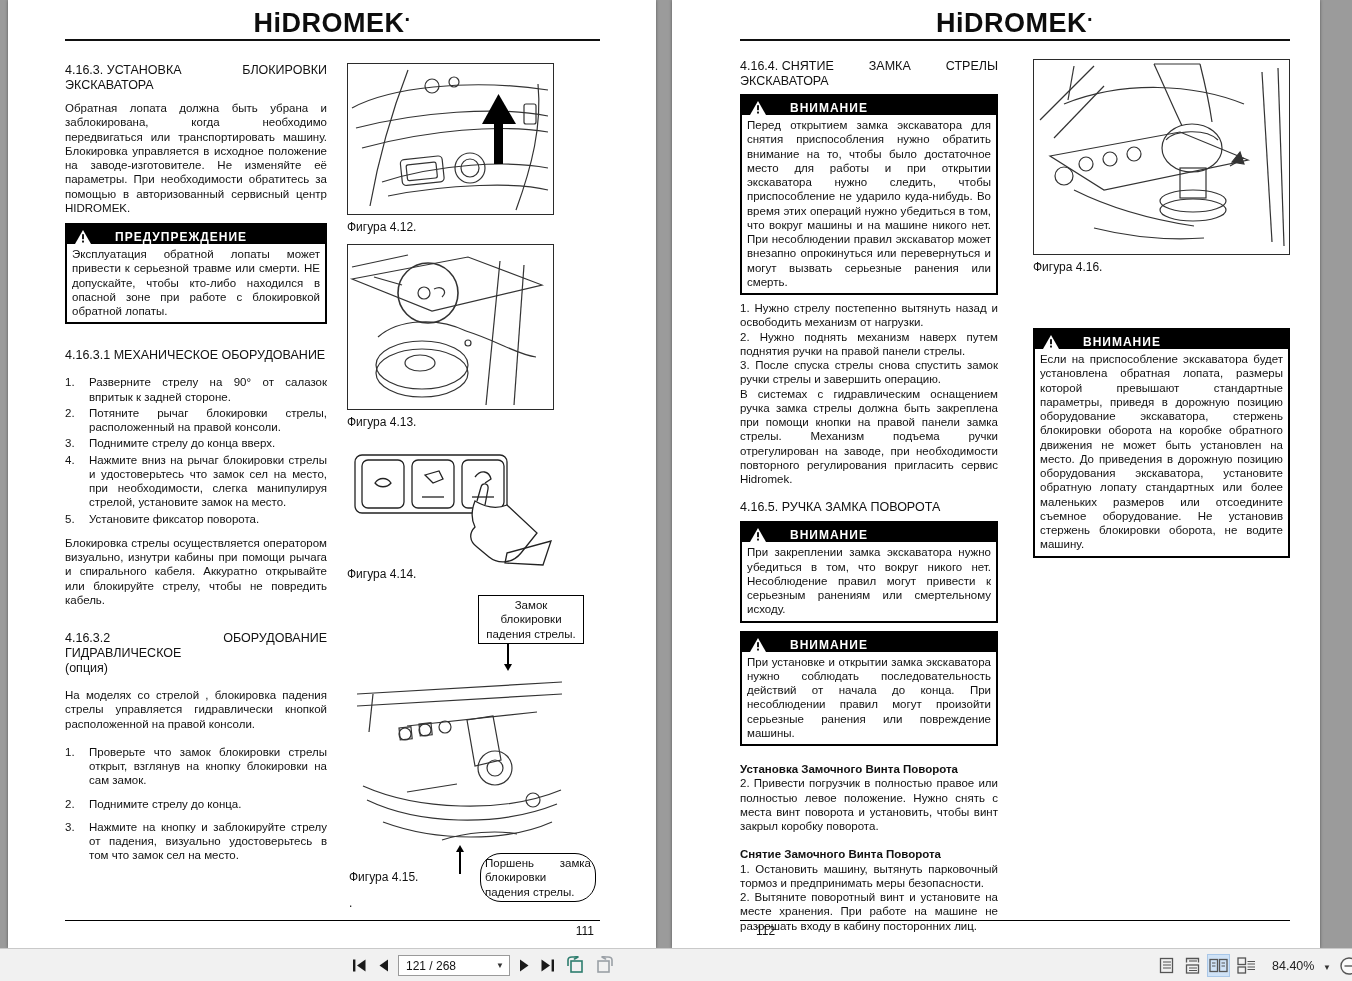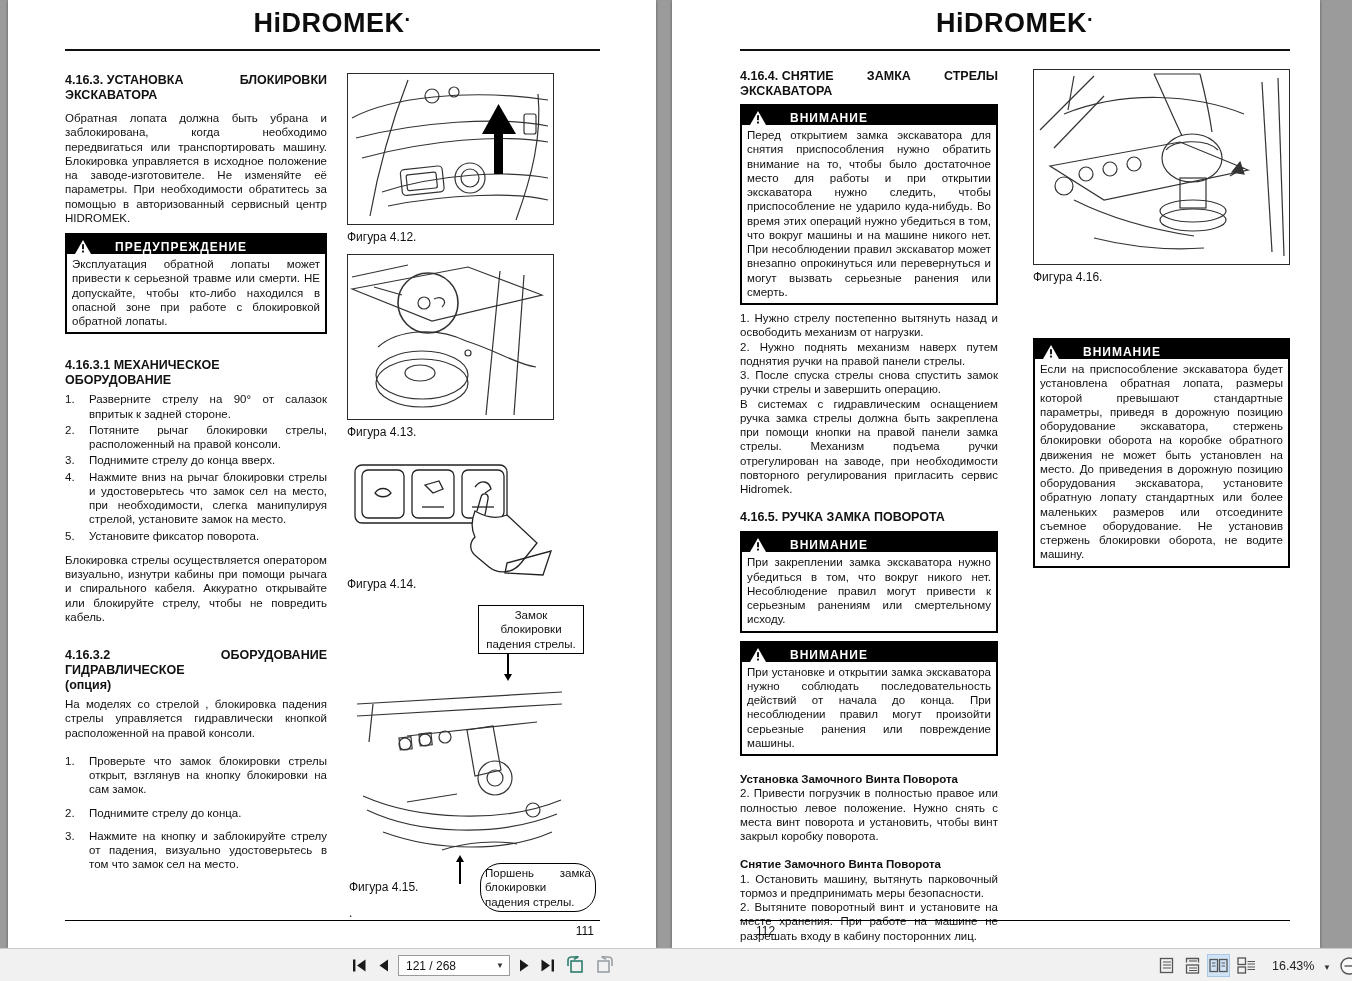--- a/index.html
+++ b/index.html
@@ -14,35 +14,35 @@
   .page {
     position:absolute; top:0; height:948px; width:648px; background:#fff;
     box-shadow:0 0 3px rgba(0,0,0,.45); overflow:hidden;
   }
   .page-left  { left:8px; }
   .page-right { left:672px; }
   .page-inner { position:absolute; top:8px; }
   .pl-inner { left:57px; width:535px; }
   .pr-inner { left:68px; width:550px; }
 
-  .logo-row { text-align:center; border-bottom:2.5px solid #111; padding-bottom:10px; }
+  .logo-row { text-align:center; border-bottom:2.5px solid #111; padding-bottom:0; }
   .logo { font-size:27px; font-weight:800; letter-spacing:.5px; color:#0d0d0d; display:inline-block; }
   .logo .dot { font-size:20px; vertical-align:6px; }
 
   .cols { display:flex; margin-top:22px; }
   .tcol-l { width:262px; flex:none; }
   .fcol-l { width:253px; flex:none; margin-left:20px; }
   .tcol-r { width:258px; flex:none; }
   .fcol-r { width:257px; flex:none; margin-left:35px; }
 
-  .h1 { font-size:12.5px; font-weight:bold; line-height:1.2; }
+  .h1 { font-size:12.5px; font-weight:normal; line-height:1.2; }
   .h1row { display:flex; justify-content:space-between; }
   .just { text-align:justify; }
   p.body, .body { font-size:11.5px; line-height:1.24; }
-  .mt4{margin-top:4px}.mt6{margin-top:6px}.mt8{margin-top:8px}.mt10{margin-top:10px}
+  .mt4{margin-top:12px}.mt6{margin-top:6px}.mt8{margin-top:8px}.mt10{margin-top:10px}
   .mt14{margin-top:14px}.mt16{margin-top:16px}.mt24{margin-top:24px}
 
   
   .warnbox { border:2px solid #000; margin-top:8px; }
   .warnhead { background:#000; color:#fff; display:flex; align-items:flex-end; height:19px; padding-left:8px; }
   .warnhead .whl { font-size:12px; font-weight:bold; letter-spacing:1px; margin-left:24px; }
   .warnbody { padding:3px 5px 4px 5px; font-size:11.5px; line-height:1.24; }
 
   
   ol.steps { list-style:none; counter-reset:s; font-size:11.5px; line-height:1.24; }
@@ -460,21 +460,21 @@
       </svg>
     </button>
     <button class="viewbtn" style="left:1235px;">
       <svg width="19" height="17" viewBox="0 0 19 17" fill="none" stroke="#555" stroke-width="1.3">
         <rect x="1" y="1" width="7.5" height="6.5"></rect>
         <rect x="1" y="10" width="7.5" height="6"></rect>
         <path d="M10.5 4.5 h7.5 M10.5 7 h7.5 M10.5 10 h7.5 M10.5 12.5 h7.5" stroke-width="1.1"></path>
       </svg>
     </button>
 
-    <span class="zoomlabel">16.43%</span>
+    <span class="zoomlabel">84.40%</span>
     <span class="zoomcaret">▼</span>
     <button class="tbtn" style="left:1339px;top:7px;">
       <svg width="20" height="20" viewBox="0 0 20 20" fill="none" stroke="#555" stroke-width="1.4">
         <circle cx="10" cy="10" r="8" fill="#fafafa"></circle>
         <path d="M5.5 10 h9"></path>
       </svg>
     </button>
   </div>
 
 </div>

